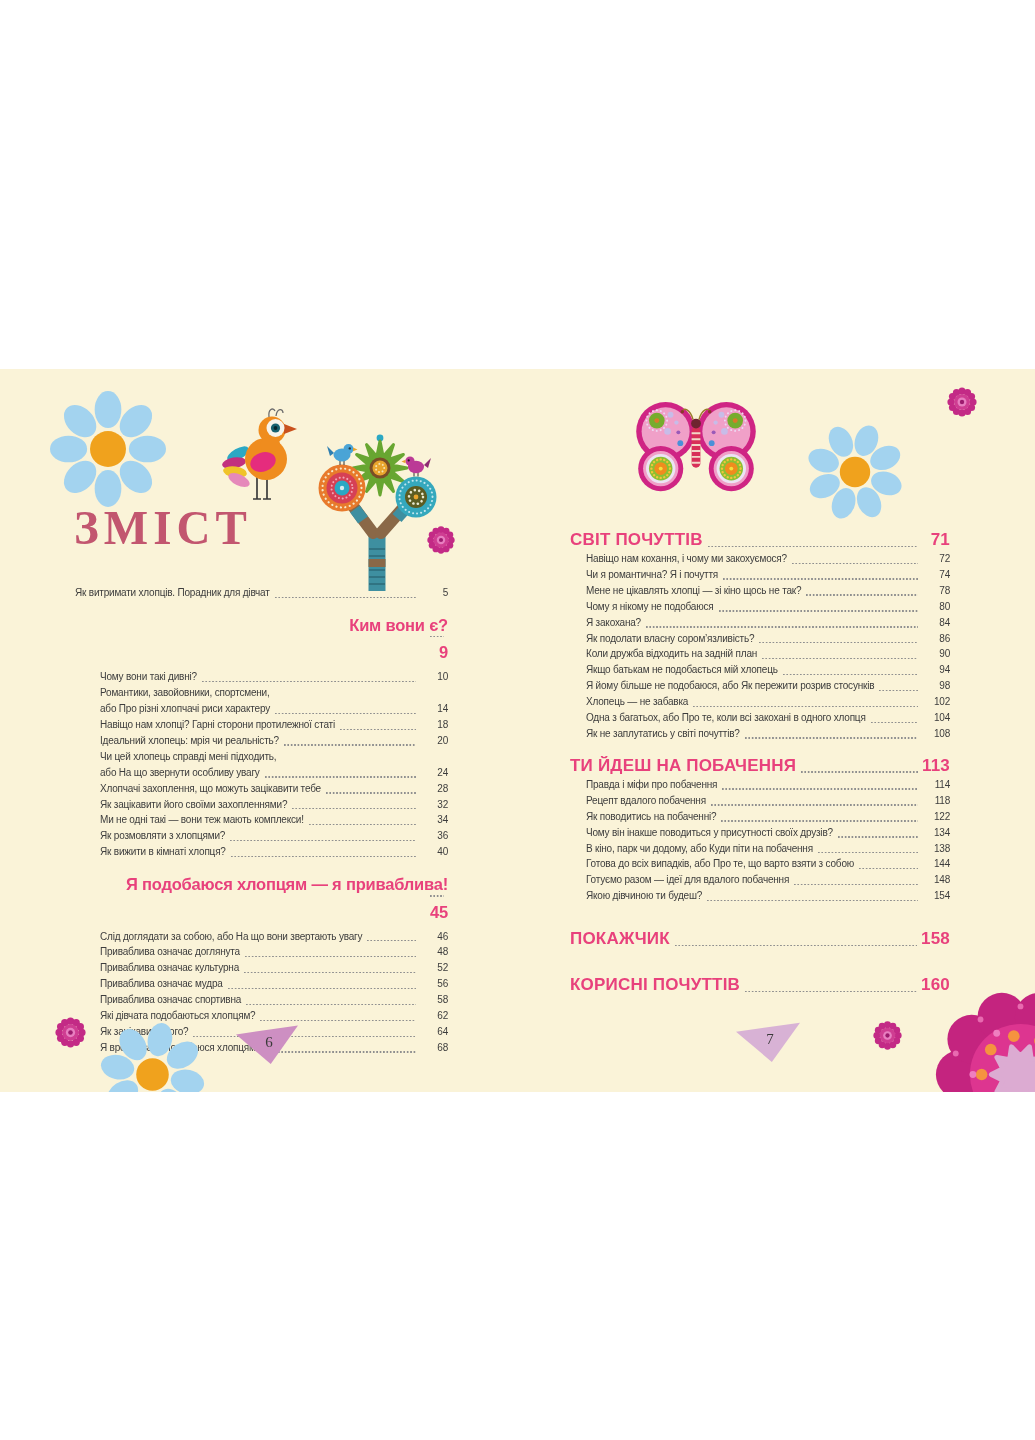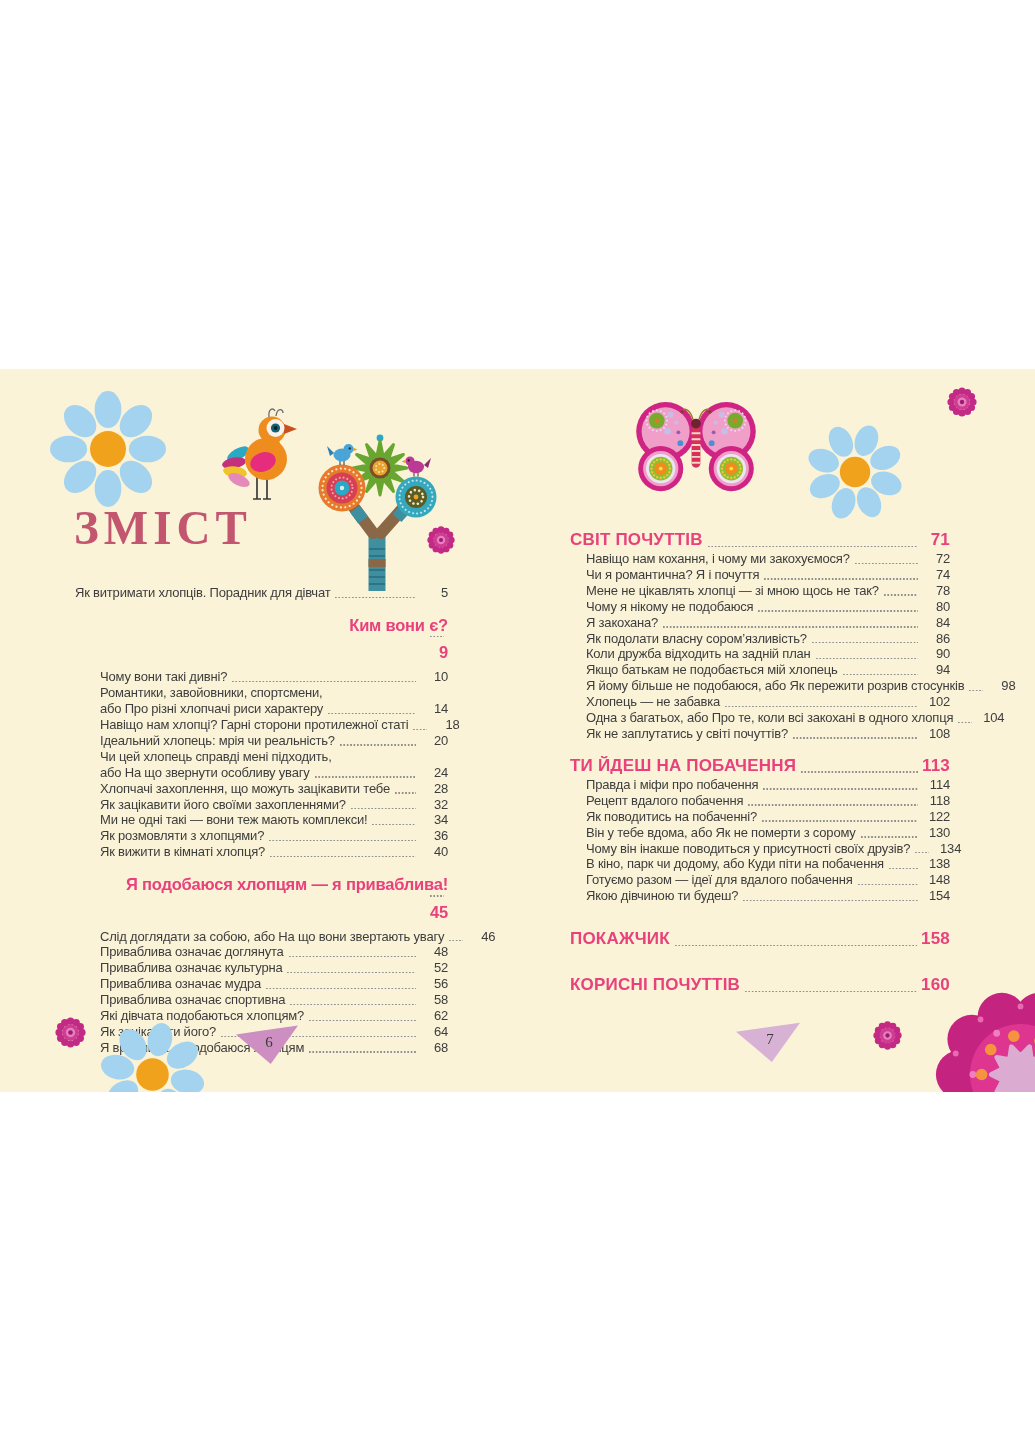--- a/index.html
+++ b/index.html
@@ -16,21 +16,21 @@
   .deco svg{display:block;width:100%;height:100%;}
   .petal ellipse{fill:var(--daisy-petal);}
   .daisy-c{fill:var(--daisy-center);}
   .gear-p{fill:var(--magenta);}
   .page-title{position:absolute;left:74px;top:130px;font-family:"Liberation Serif",serif;
     font-weight:bold;font-size:47px;letter-spacing:5px;color:var(--title-rose);
     transform:scaleY(1.05);transform-origin:left top;}
   .toc-col{position:absolute;color:var(--body-text);}
   #left-toc{left:75px;top:216px;width:373px;}
   #right-toc{left:570px;top:147px;width:380px;}
-  .trow{display:flex;align-items:flex-end;line-height:15.9px;font-size:13px;
+  .trow{display:flex;align-items:flex-end;line-height:15.9px;font-size:10px;
     letter-spacing:-0.2px;white-space:nowrap;color:var(--body-text);}
   .trow .tlabel{flex:0 0 auto;}
   .dots{flex:1 1 auto;min-width:14px;margin:0 4px 3px 5px;height:1.4px;
     background-image:linear-gradient(to right,var(--leader-dots) 1.3px,transparent 1.3px);
     background-size:3.4px 1.4px;background-repeat:repeat-x;background-position:left bottom;}
   .tpage{flex:0 0 28px;text-align:right;}
   .trow.entry{padding-left:25px;}
   #right-toc .trow.entry{padding-left:16px;}
   .trow.intro{margin-bottom:12px;}
   .tsection{margin-top:13px;}
@@ -372,21 +372,21 @@
             <span class="tlabel">Навіщо нам кохання, і чому ми закохуємося?</span>
             <span class="dots"></span>
             <span class="tpage">72</span>
           </div>
           <div class="trow entry">
             <span class="tlabel">Чи я романтична? Я і почуття</span>
             <span class="dots"></span>
             <span class="tpage">74</span>
           </div>
           <div class="trow entry">
-            <span class="tlabel">Мене не цікавлять хлопці — зі мною щось не так?</span>
+            <span class="tlabel">Мене не цікавлять хлопці — зі кіно щось не так?</span>
             <span class="dots"></span>
             <span class="tpage">78</span>
           </div>
           <div class="trow entry">
             <span class="tlabel">Чому я нікому не подобаюся</span>
             <span class="dots"></span>
             <span class="tpage">80</span>
           </div>
           <div class="trow entry">
             <span class="tlabel">Я закохана?</span>
@@ -444,33 +444,33 @@
             <span class="tlabel">Рецепт вдалого побачення</span>
             <span class="dots"></span>
             <span class="tpage">118</span>
           </div>
           <div class="trow entry">
             <span class="tlabel">Як поводитись на побаченні?</span>
             <span class="dots"></span>
             <span class="tpage">122</span>
           </div>
           <div class="trow entry">
-            <span class="tlabel">Він у тебе вдома, або Як не померти з сорому</span>
-            <span class="dots"></span>
-            <span class="tpage">130</span>
-          </div>
-          <div class="trow entry">
             <span class="tlabel">Чому він інакше поводиться у присутності своїх друзів?</span>
             <span class="dots"></span>
             <span class="tpage">134</span>
           </div>
           <div class="trow entry">
             <span class="tlabel">В кіно, парк чи додому, або Куди піти на побачення</span>
             <span class="dots"></span>
             <span class="tpage">138</span>
+          </div>
+          <div class="trow entry">
+            <span class="tlabel">Готова до всіх випадків, або Про те, що варто взяти з собою</span>
+            <span class="dots"></span>
+            <span class="tpage">144</span>
           </div>
           <div class="trow entry">
             <span class="tlabel">Готуємо разом — ідеї для вдалого побачення</span>
             <span class="dots"></span>
             <span class="tpage">148</span>
           </div>
           <div class="trow entry">
             <span class="tlabel">Якою дівчиною ти будеш?</span>
             <span class="dots"></span>
             <span class="tpage">154</span>

